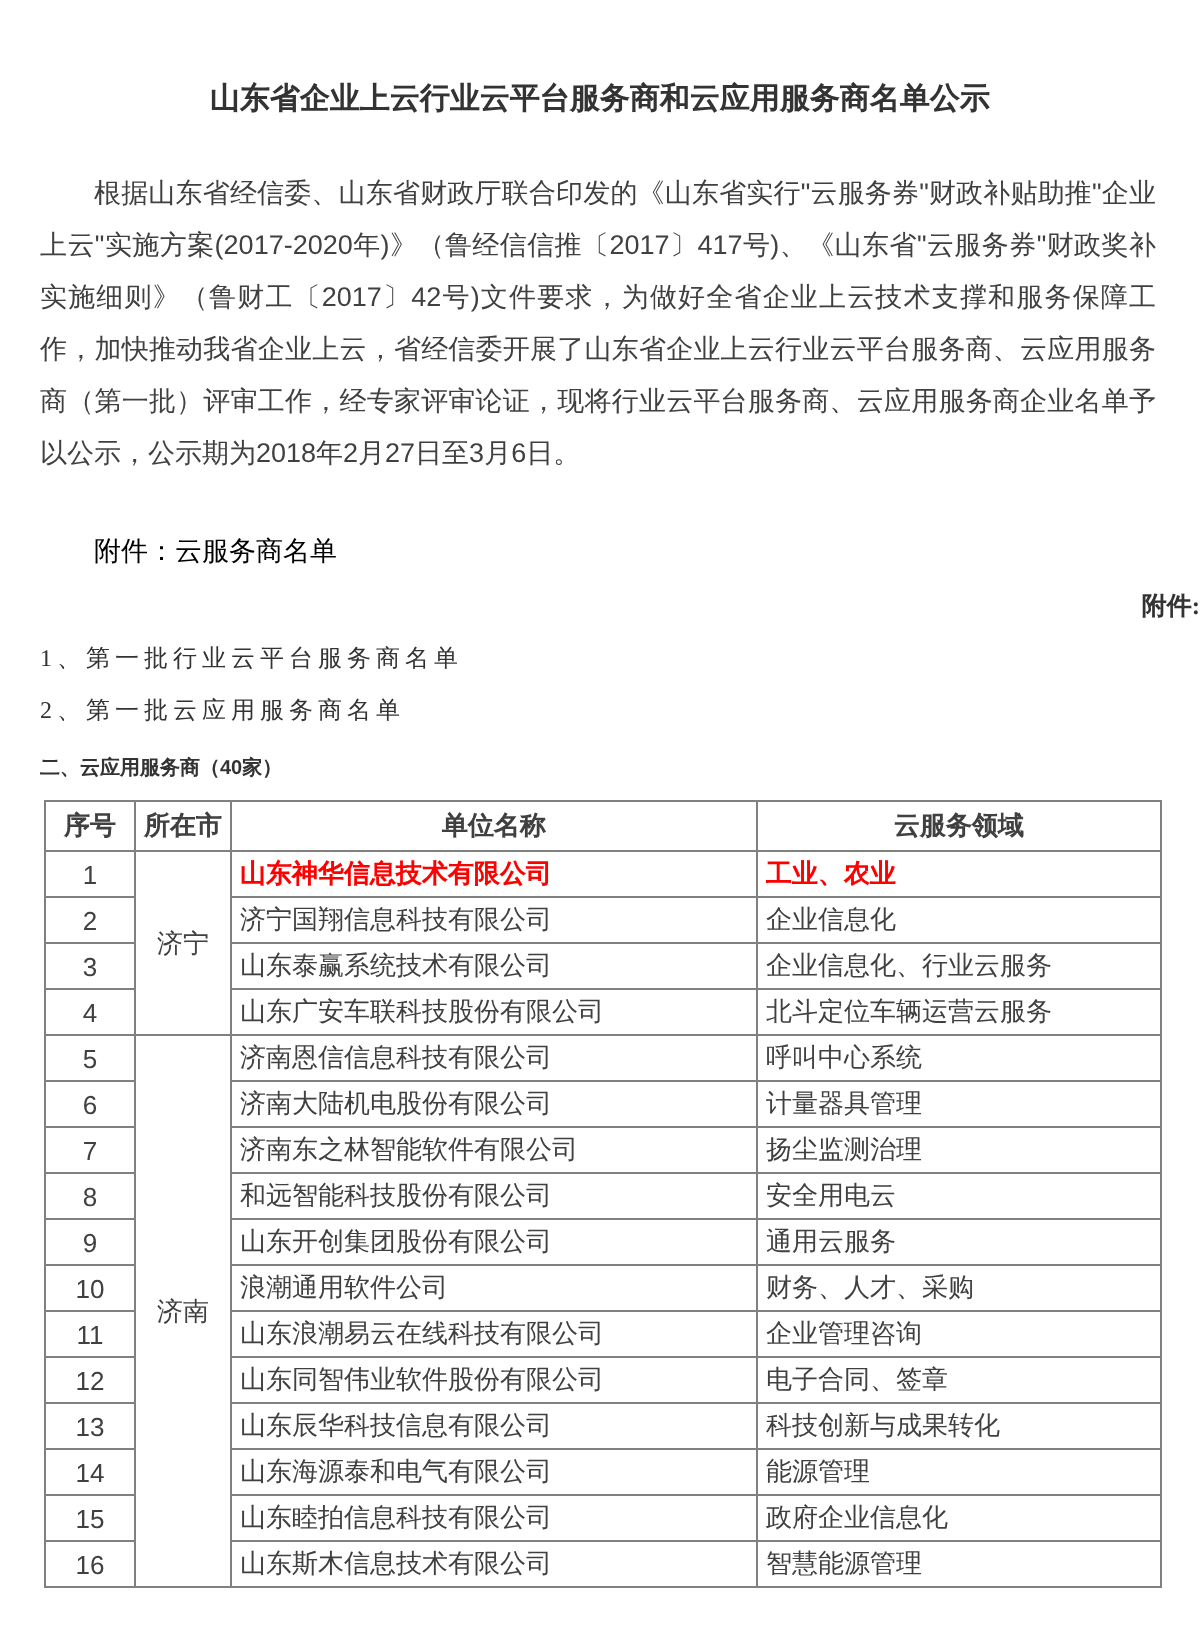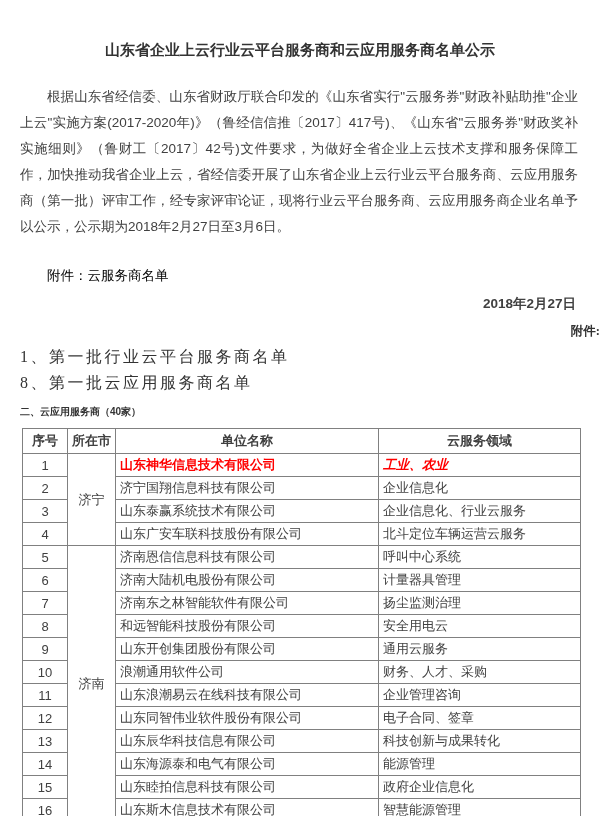--- a/index.html
+++ b/index.html
@@ -53,21 +53,21 @@
     font-family: "Liberation Serif", "DejaVu Serif", serif;
     font-weight: bold;
     font-size: 12.5px;
     color: #333333;
     text-align: right;
   }
 
   .att-item {
     margin: 8px 0 0 20px;
     font-family: "Liberation Serif", "DejaVu Serif", serif;
-    font-size: 16px;
+    font-size: 12px;
     letter-spacing: 2.5px;
     color: #333333;
     line-height: 18px;
   }
 
   .section-heading {
     margin: 13px 0 9px 20px;
     font-size: 10px;
     font-weight: bold;
     color: #333333;
@@ -104,45 +104,44 @@
 <body>
 
 <div class="doc">
 
   <h1 class="title">山东省企业上云行业云平台服务商和云应用服务商名单公示</h1>
 
   <p class="para">根据山东省经信委、山东省财政厅联合印发的《山东省实行"云服务券"财政补贴助推"企业上云"实施方案(2017-2020年)》（鲁经信信推〔2017〕417号)、《山东省"云服务券"财政奖补实施细则》（鲁财工〔2017〕42号)文件要求，为做好全省企业上云技术支撑和服务保障工作，加快推动我省企业上云，省经信委开展了山东省企业上云行业云平台服务商、云应用服务商（第一批）评审工作，经专家评审论证，现将行业云平台服务商、云应用服务商企业名单予以公示，公示期为2018年2月27日至3月6日。</p>
 
   <p class="attachment-line">附件：云服务商名单</p>
 
-  <p class="date-line">2018年2月27日</p>
 
   <p class="att-label">附件:</p>
 
   <p class="att-item">1、第一批行业云平台服务商名单</p>
 
-  <p class="att-item">8、第一批云应用服务商名单</p>
+  <p class="att-item">2、第一批云应用服务商名单</p>
 
   <h2 class="section-heading">二、云应用服务商（40家）</h2>
 
   <table class="providers">
     <thead>
       <tr>
         <th class="col-no">序号</th>
         <th class="col-city">所在市</th>
         <th class="col-company" style="text-align:center;padding-left:0 !important;">单位名称</th>
         <th class="col-field" style="text-align:center;padding-left:0 !important;">云服务领域</th>
       </tr>
     </thead>
     <tbody>
         <tr>
           <td class="col-no">1</td>
           <td class="col-city" rowspan="4">济宁</td>
           <td class="col-company highlight" style="color: rgb(255, 0, 0);">山东神华信息技术有限公司</td>
-          <td class="col-field highlight" style="color: rgb(255, 0, 0); font-style: italic;">工业、农业</td>
+          <td class="col-field highlight" style="color: rgb(255, 0, 0);">工业、农业</td>
         </tr>
         <tr>
           <td class="col-no">2</td>
           <td class="col-company">济宁国翔信息科技有限公司</td>
           <td class="col-field">企业信息化</td>
         </tr>
         <tr>
           <td class="col-no">3</td>
           <td class="col-company">山东泰赢系统技术有限公司</td>
           <td class="col-field">企业信息化、行业云服务</td>

